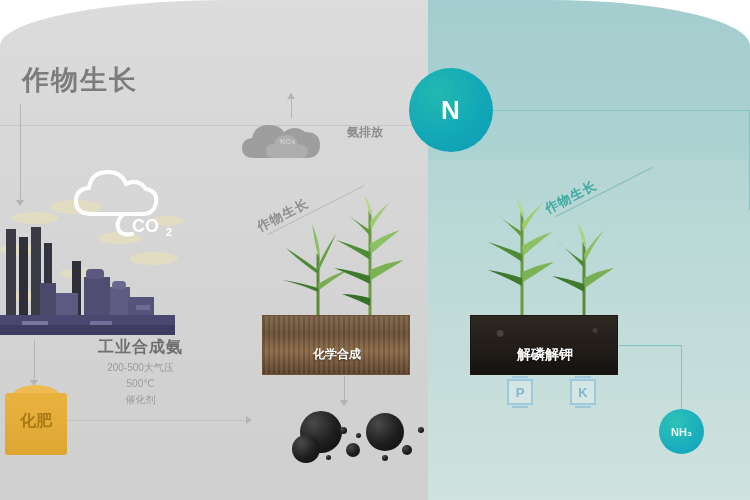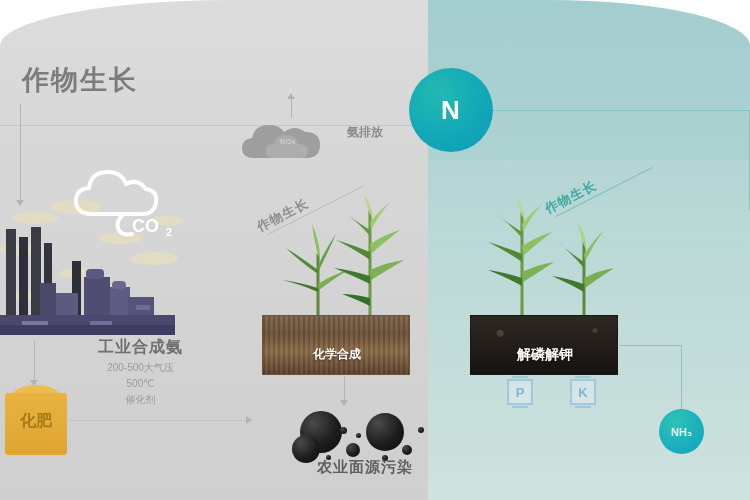--- a/index.html
+++ b/index.html
@@ -430,21 +430,20 @@
     <div class="blob" style="left:2px;  top:30px; width:28px; height:28px;"></div>
     <div class="blob" style="left:76px; top:8px;  width:38px; height:38px;"></div>
     <div class="blob" style="left:56px; top:38px; width:14px; height:14px;"></div>
     <div class="blob" style="left:50px; top:22px; width:7px;  height:7px;"></div>
     <div class="blob" style="left:66px; top:28px; width:5px;  height:5px;"></div>
     <div class="blob" style="left:112px;top:40px; width:10px; height:10px;"></div>
     <div class="blob" style="left:92px; top:50px; width:6px;  height:6px;"></div>
     <div class="blob" style="left:128px;top:22px; width:6px;  height:6px;"></div>
     <div class="blob" style="left:36px; top:50px; width:5px;  height:5px;"></div>
   </div>
-  <div class="poll-label">农业面源污染</div>
 
   <div class="n-bubble">
     <span>N</span>
   </div>
 
   <div class="tline" style="left:493px; top:110px; width:257px; height:1px;"></div>
   <div class="tline" style="left:749px; top:110px; width:1px; height:100px;"></div>
 
   <div class="grow-r-rule"></div>
   <div class="grow-r">作物生长</div>

